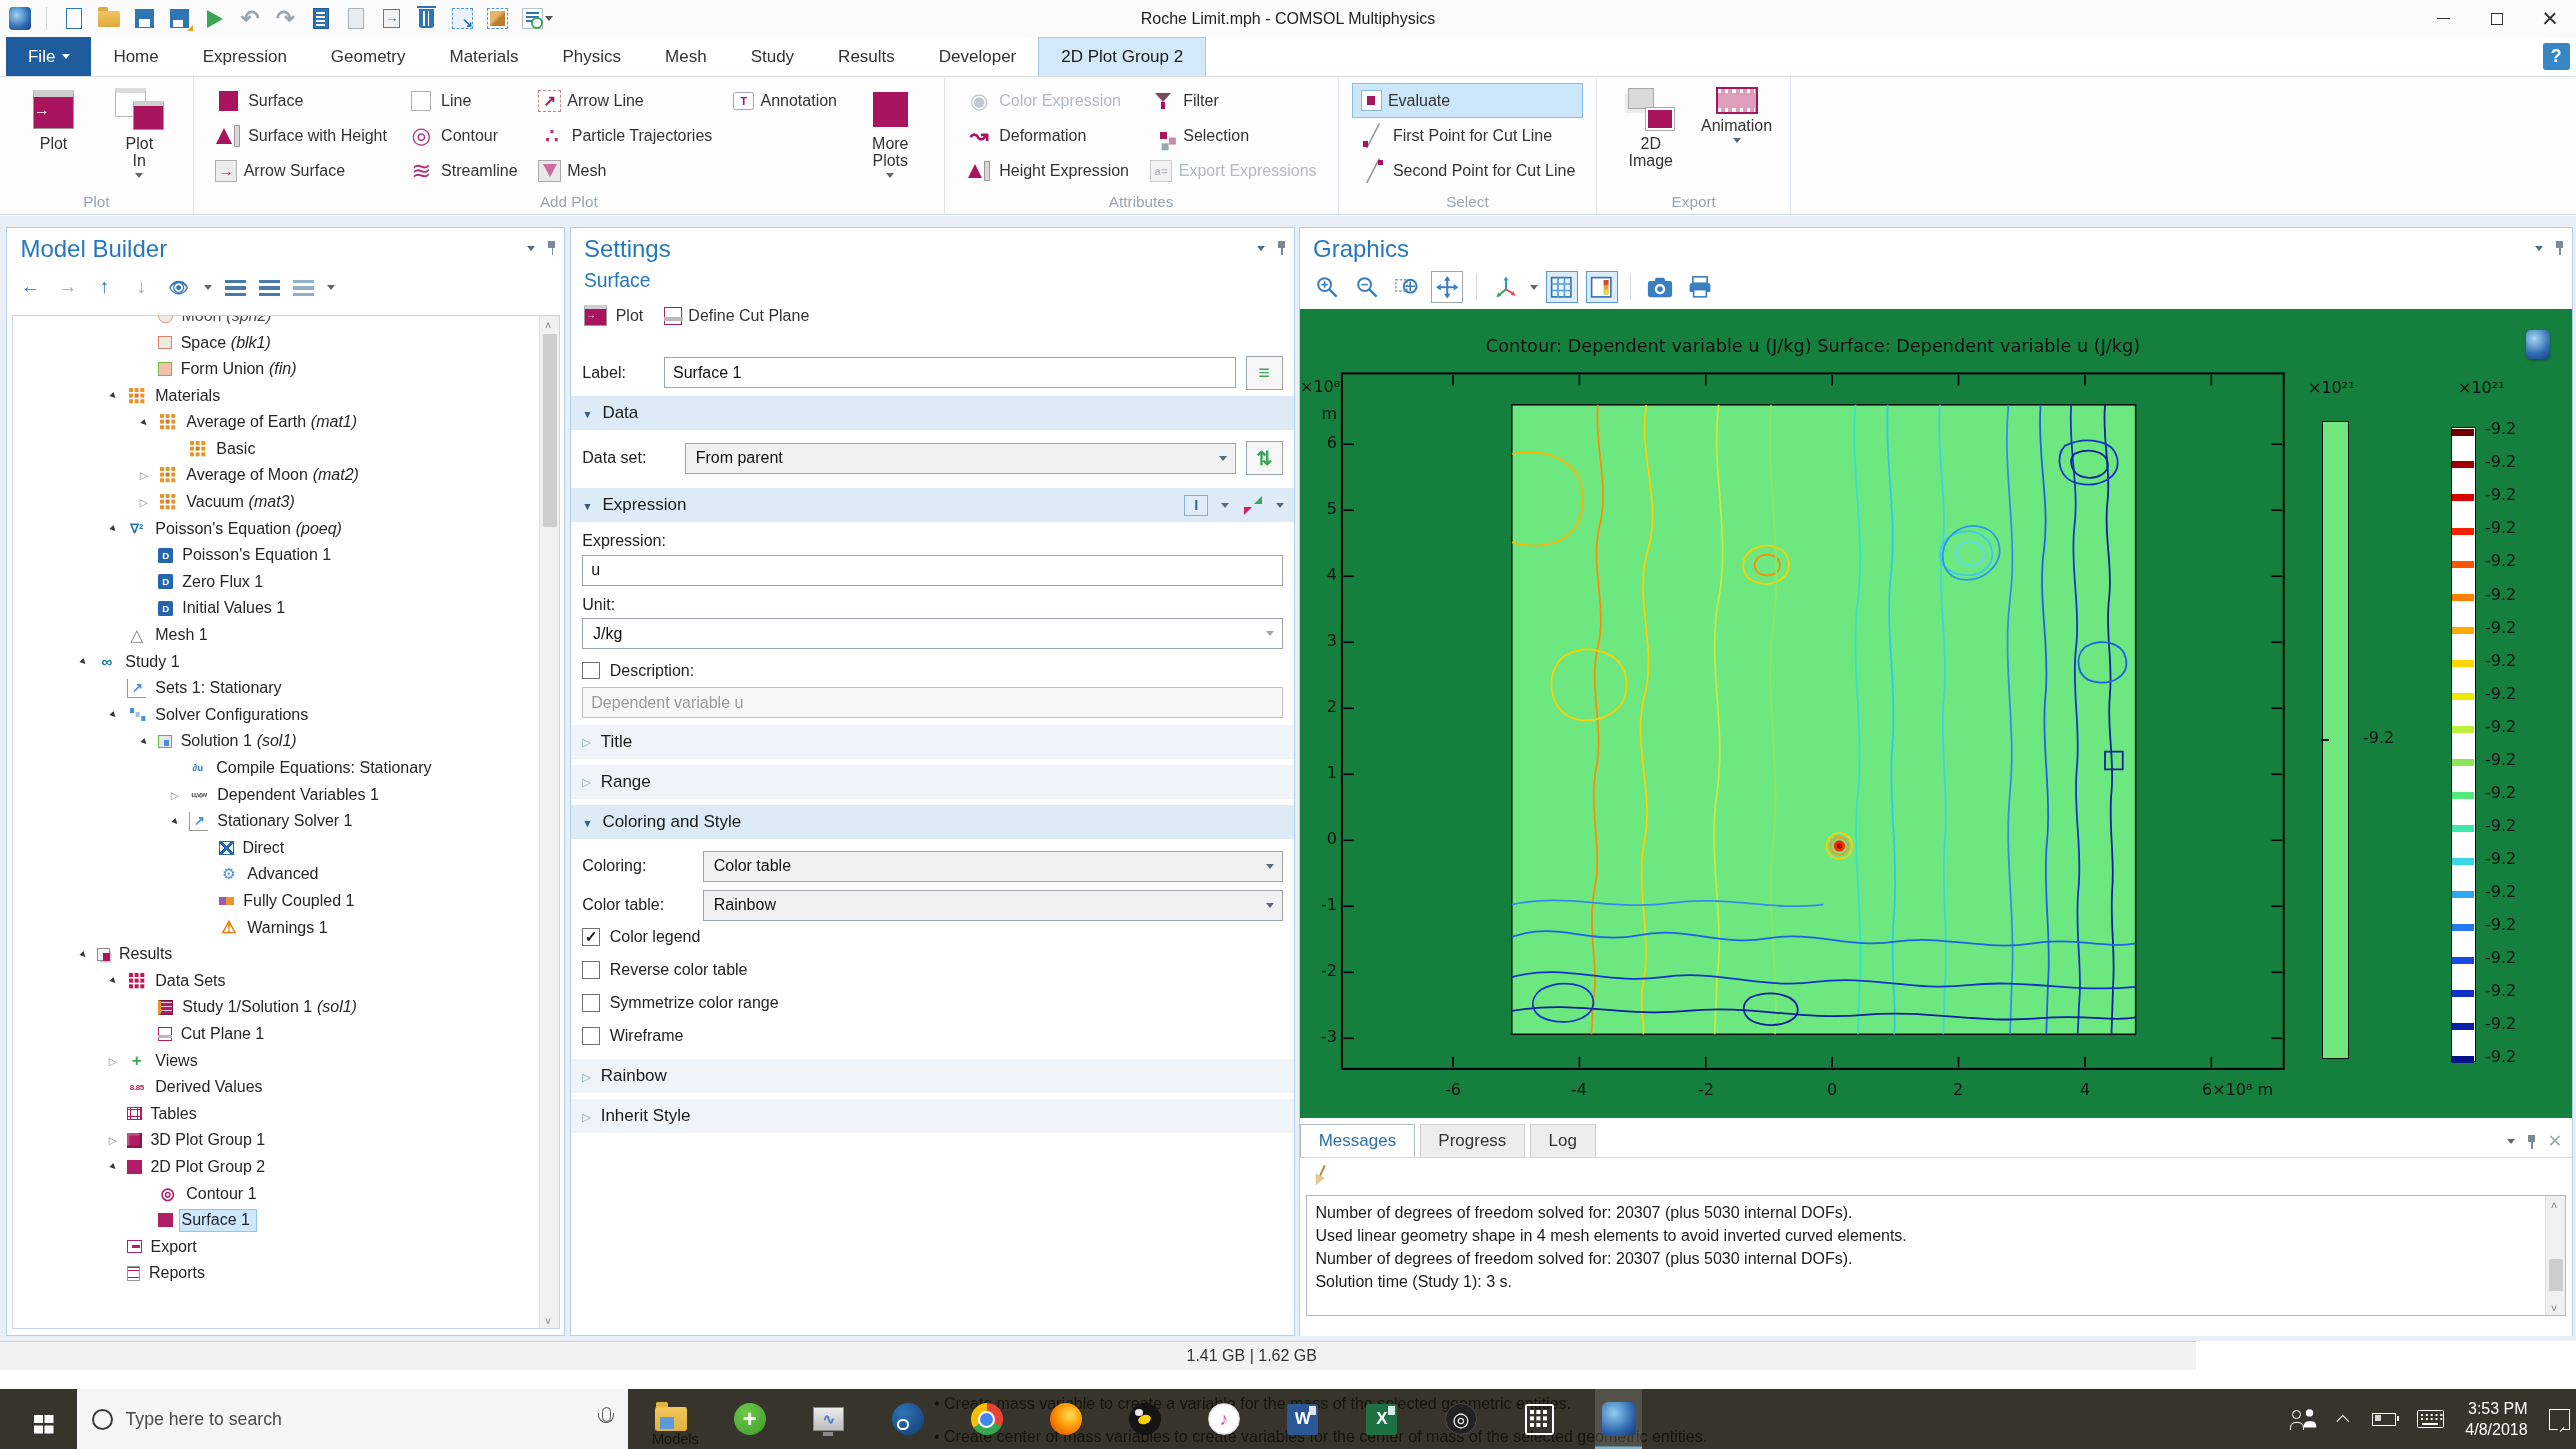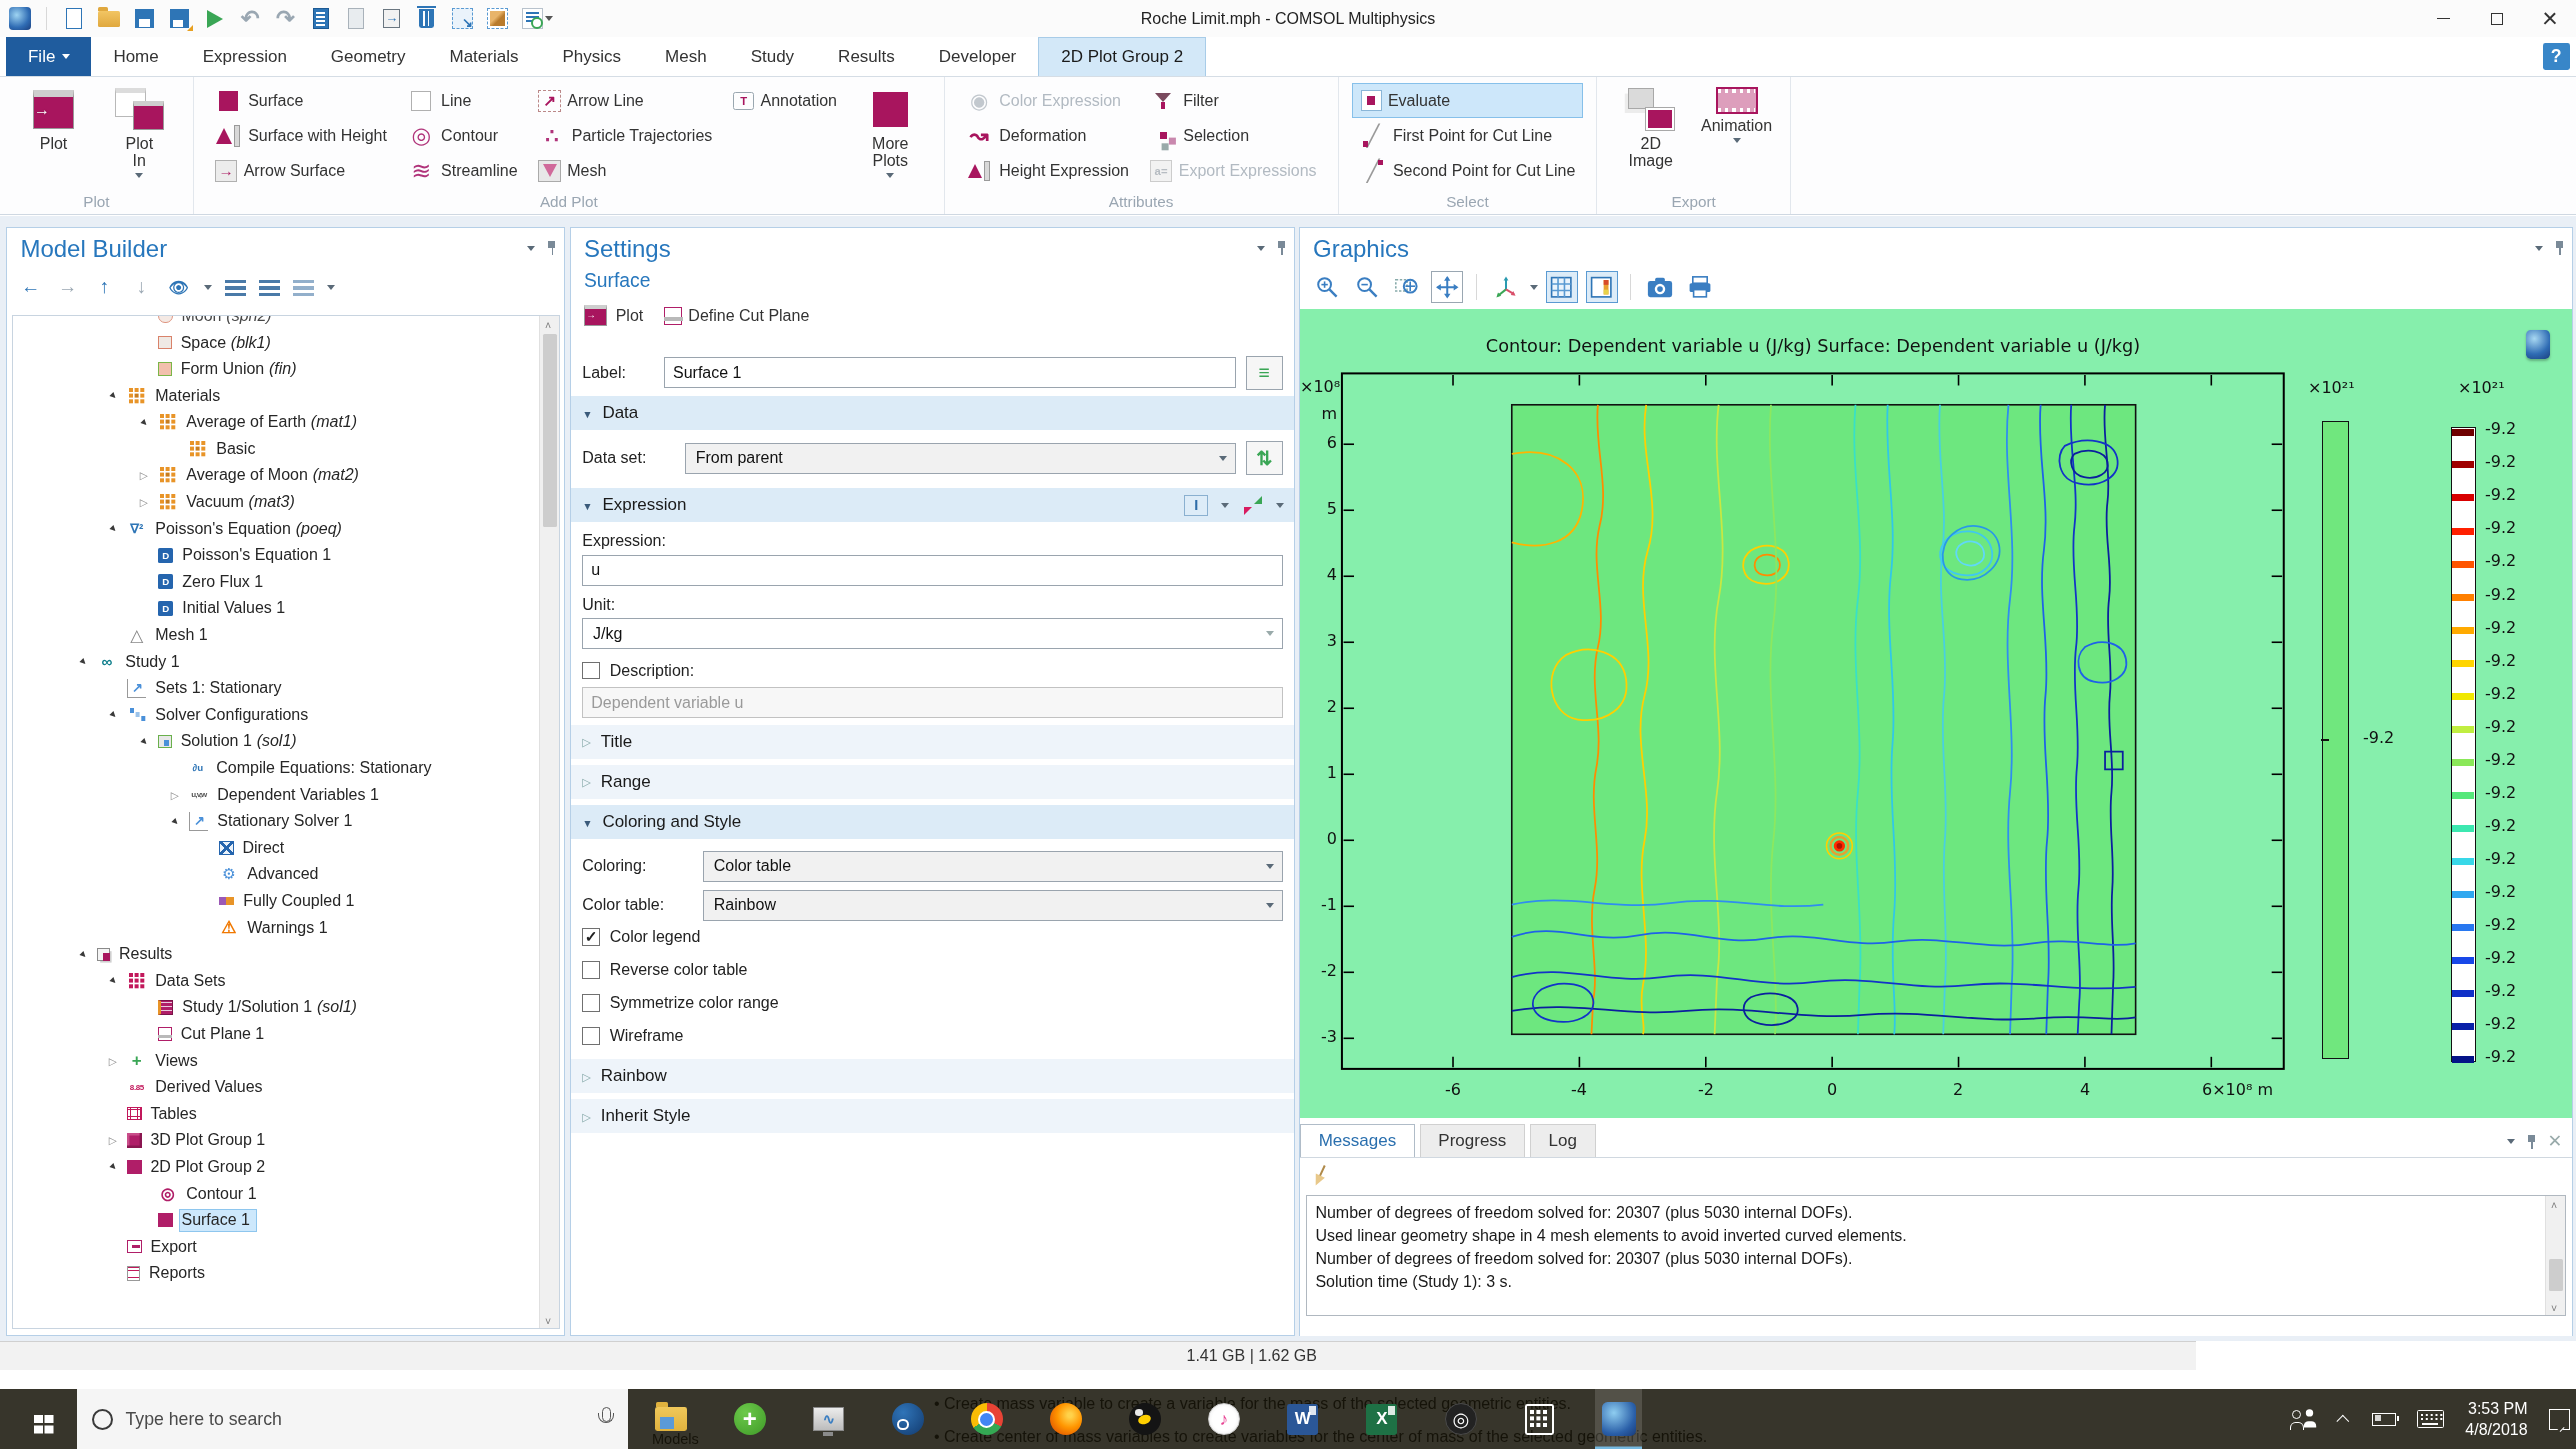--- a/index.html
+++ b/index.html
@@ -218,21 +218,21 @@
   .cbrow{display:flex;align-items:center;gap:9.7px;padding:0 11.3px;height:33px}
   .cbox{width:17.7px;height:17.7px;border:1.6px solid #707070;background:#fff;display:flex;align-items:center;justify-content:center;flex:none}
   .cbox.checked::before{content:"✓";font-size:15.3px;color:#222;font-weight:700}
   .cblabel{font-size:16px;color:#222}
 
   
   #gtoolbar{position:absolute;left:11.3px;top:43px;display:flex;align-items:center;gap:8px}
   .gbtn{width:32px;height:32px;display:flex;align-items:center;justify-content:center;position:relative}
   .gbtn.active{border:1.6px solid #5a9ad2;background:#ddecf8}
   .gsep{width:0.8px;height:26px;background:#d8d8d8;margin:0 4.8px}
-  #gcanvas{position:absolute;left:0;top:81px;width:1272px;height:809px;background:#86efac}
+  #gcanvas{position:absolute;left:0;top:81px;width:1272px;height:809px;background:#15803d}
   #plot-title{position:absolute;left:42px;width:942px;top:27px;text-align:center;font-size:17.7px;color:#111;font-family:"DejaVu Sans",sans-serif}
   .axlbl{position:absolute;font-size:16px;color:#111;font-family:"DejaVu Sans",sans-serif}
   .ylbl{width:37px;text-align:right}
   #watermark{position:absolute;right:22.5px;top:21px;width:24px;height:29px;background:radial-gradient(circle at 35% 30%,#a8d8f2,#2f6cb4 60%,#1b3f7e);border-radius:4.8px;box-shadow:0 1.6px 2.4px rgba(0,0,0,.25)}
   #sleg-bar{position:absolute;left:1022px;top:112px;width:27px;height:638px;background:#70e77e;border:1.6px solid #111}
   #sleg-bar::after{content:"";position:absolute;left:-1.6px;top:317px;width:8px;height:1.6px;background:#111}
   #cleg-col{position:absolute;left:1151px;top:118px;width:25px;height:635px;border:1.6px solid #111;background:#fff}
   .cleg-band{position:absolute;left:0;width:22px;height:7.2px}
   .cleg-lbl{position:absolute;left:1185px;font-size:16px;color:#111;font-family:"DejaVu Sans",sans-serif}
   .leg-exp{position:absolute;font-size:16px;color:#111;font-family:"DejaVu Sans",sans-serif}

